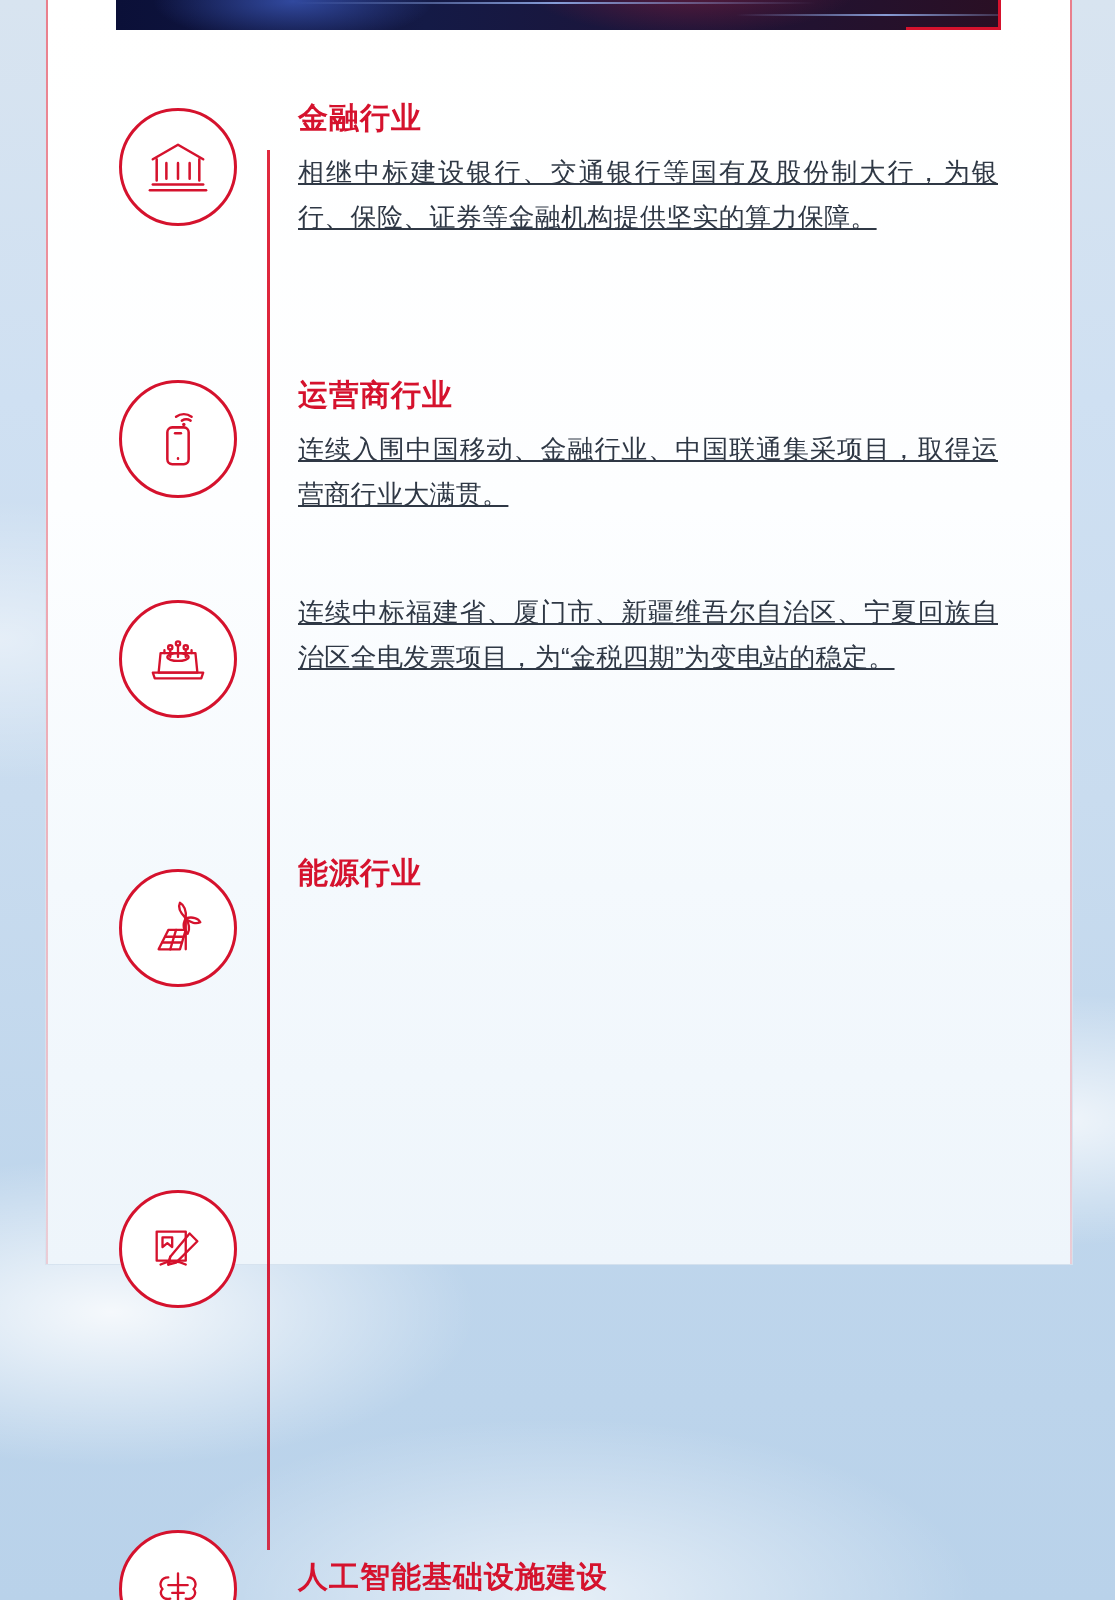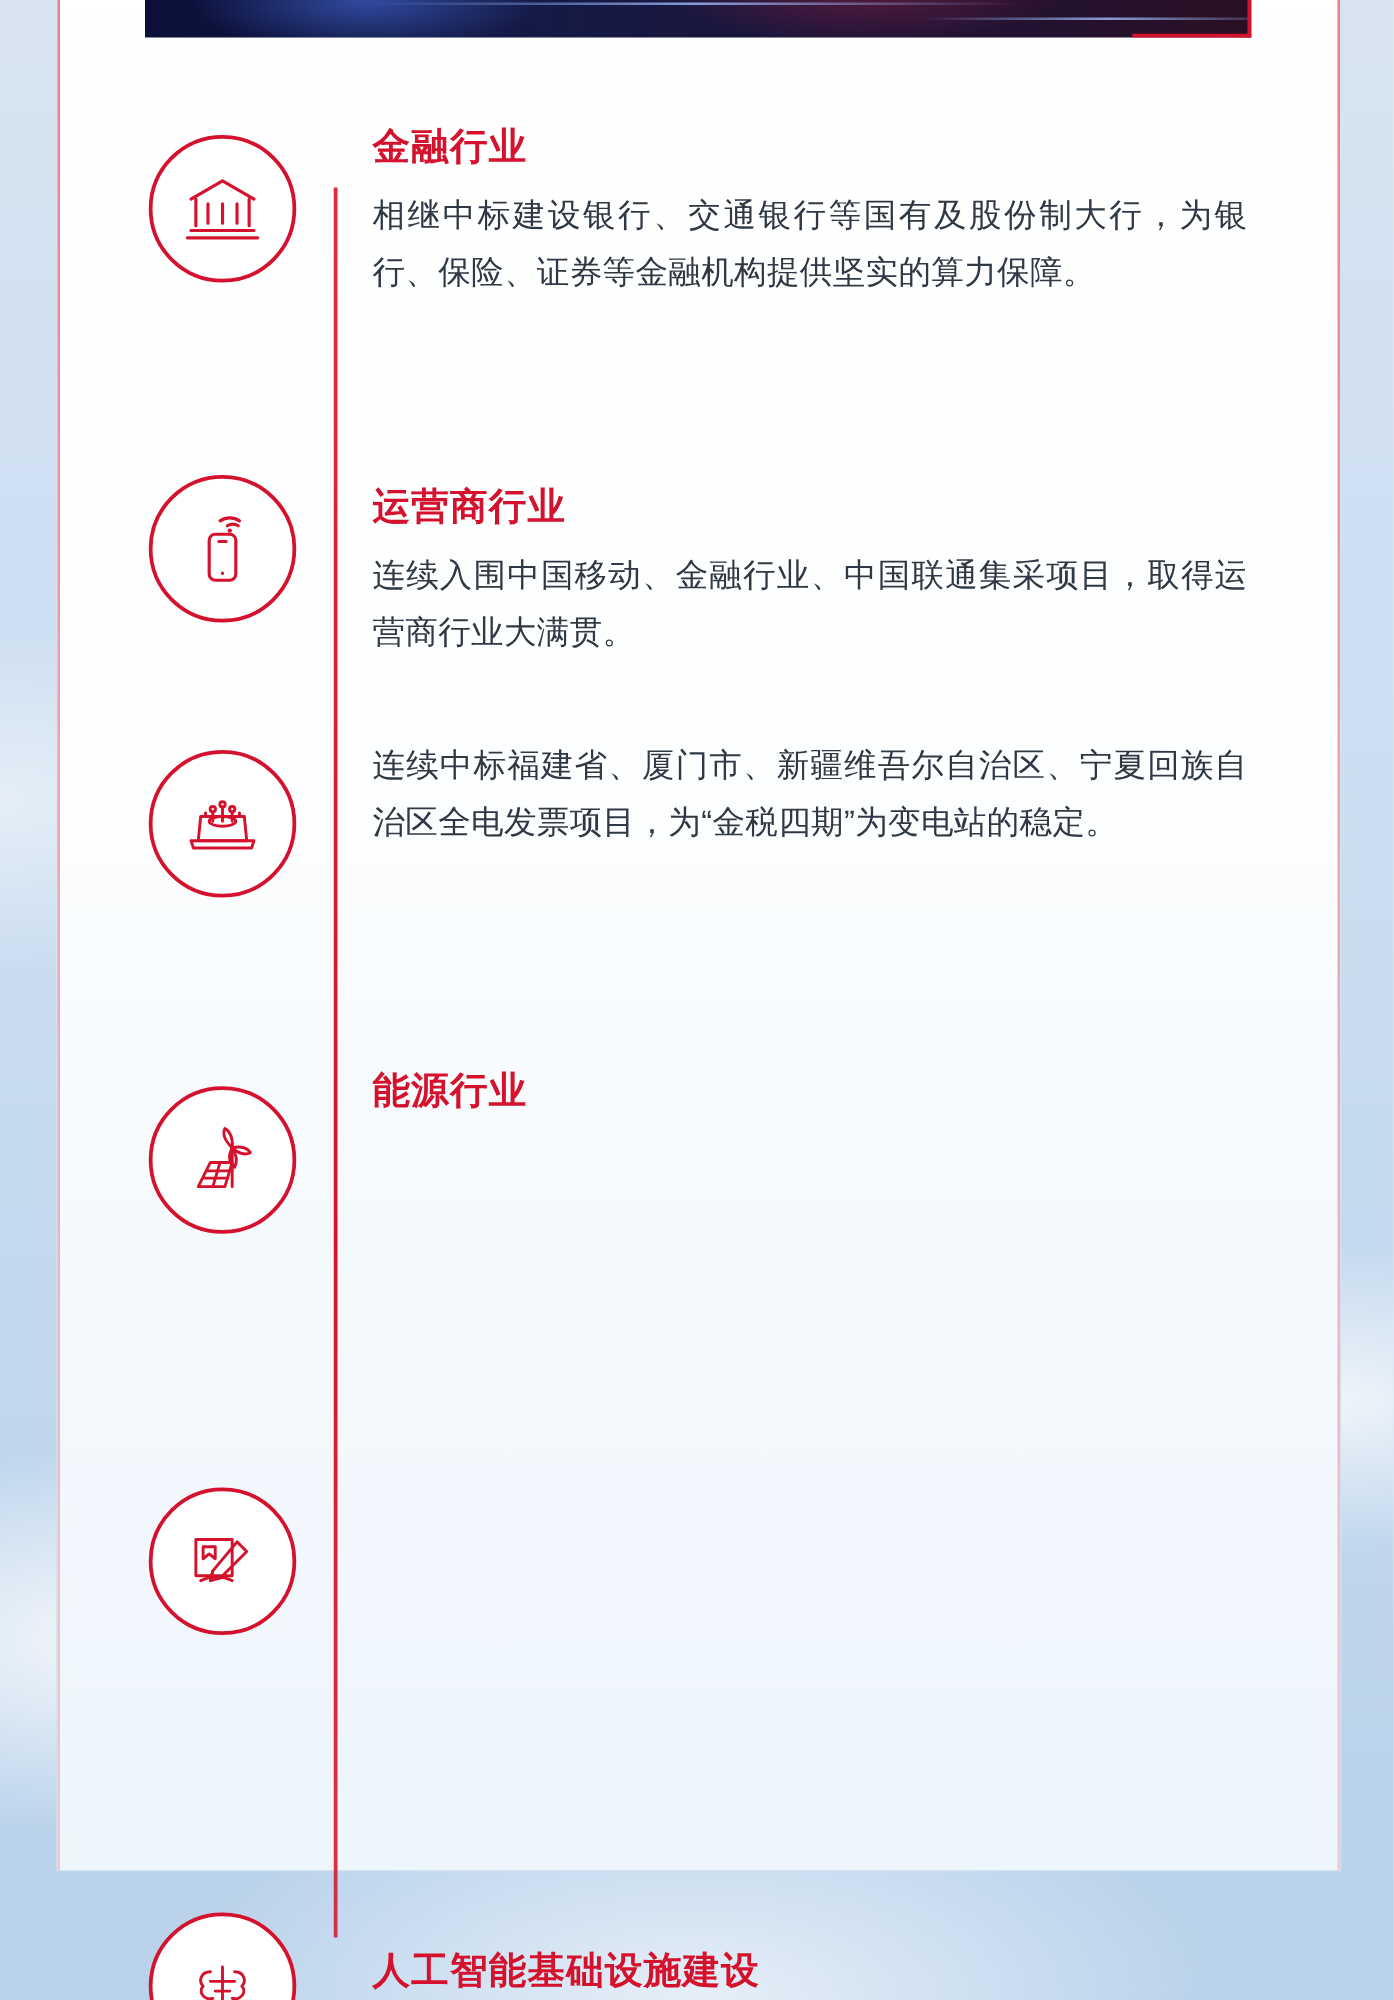--- a/index.html
+++ b/index.html
@@ -26,21 +26,21 @@
       radial-gradient(400px 200px at 0% 40%, rgba(255,255,255,0.5), rgba(255,255,255,0) 70%);
     pointer-events: none;
   }
 
   
   .card {
     position: absolute;
     left: 46px;
     top: 0;
     width: 1026px;
-    height: 1496px;
+    height: 1264px;
     background: linear-gradient(180deg, #ffffff 0%, #fdfeff 40%, #f4f9fd 70%, #eef5fb 100%);
     box-shadow: 0 0 0 1px rgba(214,226,238,0.9);
   }
   .card::before {
     content: "";
     position: absolute;
     left: 0; top: 0; bottom: 0;
     width: 2px;
     background: linear-gradient(180deg, rgba(215,20,45,0.55), rgba(215,20,45,0.18));
   }
@@ -137,20 +137,21 @@
     white-space: nowrap;
   }
 
   .item-body {
     color: #2f3845;
     font-size: 26px;
     line-height: 1.72;
     letter-spacing: 0.3px;
     margin: 0;
     text-align: justify;
+    text-decoration: underline;
   }
 </style>
 </head>
 <body>
 
 <div class="bg-clouds"></div>
 
 <div class="card">
 
   <div class="banner">
@@ -185,21 +186,21 @@
       <div class="bullet" style="top:8px;">
         <svg width="62" height="62" viewBox="0 0 64 64" fill="none" stroke="#d5122d" stroke-width="2.6" stroke-linecap="round" stroke-linejoin="round">
           <rect x="21" y="20" width="22" height="38" rx="5"></rect>
           <path d="M29 26 L35 26"></path>
           <path d="M32 52 L32 52.4"></path>
           <path d="M38 14 a9 9 0 0 1 9 0" transform="translate(-2,-1)"></path>
           <path d="M36 10 a14 14 0 0 1 16 0" transform="translate(-6,-1)"></path>
           <circle cx="38" cy="17" r="1.8" fill="#d5122d" stroke="none"></circle>
         </svg>
       </div>
-      <div class="text-col" style="top:16px;">
+      <div class="text-col" style="top:5px;">
         <h3 class="item-title">运营商行业</h3>
         <p class="item-body">连续入围中国移动、金融行业、中国联通集采项目，取得运营商行业大满贯。</p>
       </div>
     </div>
 
     <div class="item" style="top:590px;">
       <div class="bullet" style="top:10px;">
         <svg width="62" height="62" viewBox="0 0 64 64" fill="none" stroke="#d5122d" stroke-width="2.4" stroke-linecap="round" stroke-linejoin="round">
           <path d="M12 46 L14 26 L50 26 L52 46 Z"></path>
           <path d="M6 46 L58 46 L56 52 L8 52 Z"></path>

